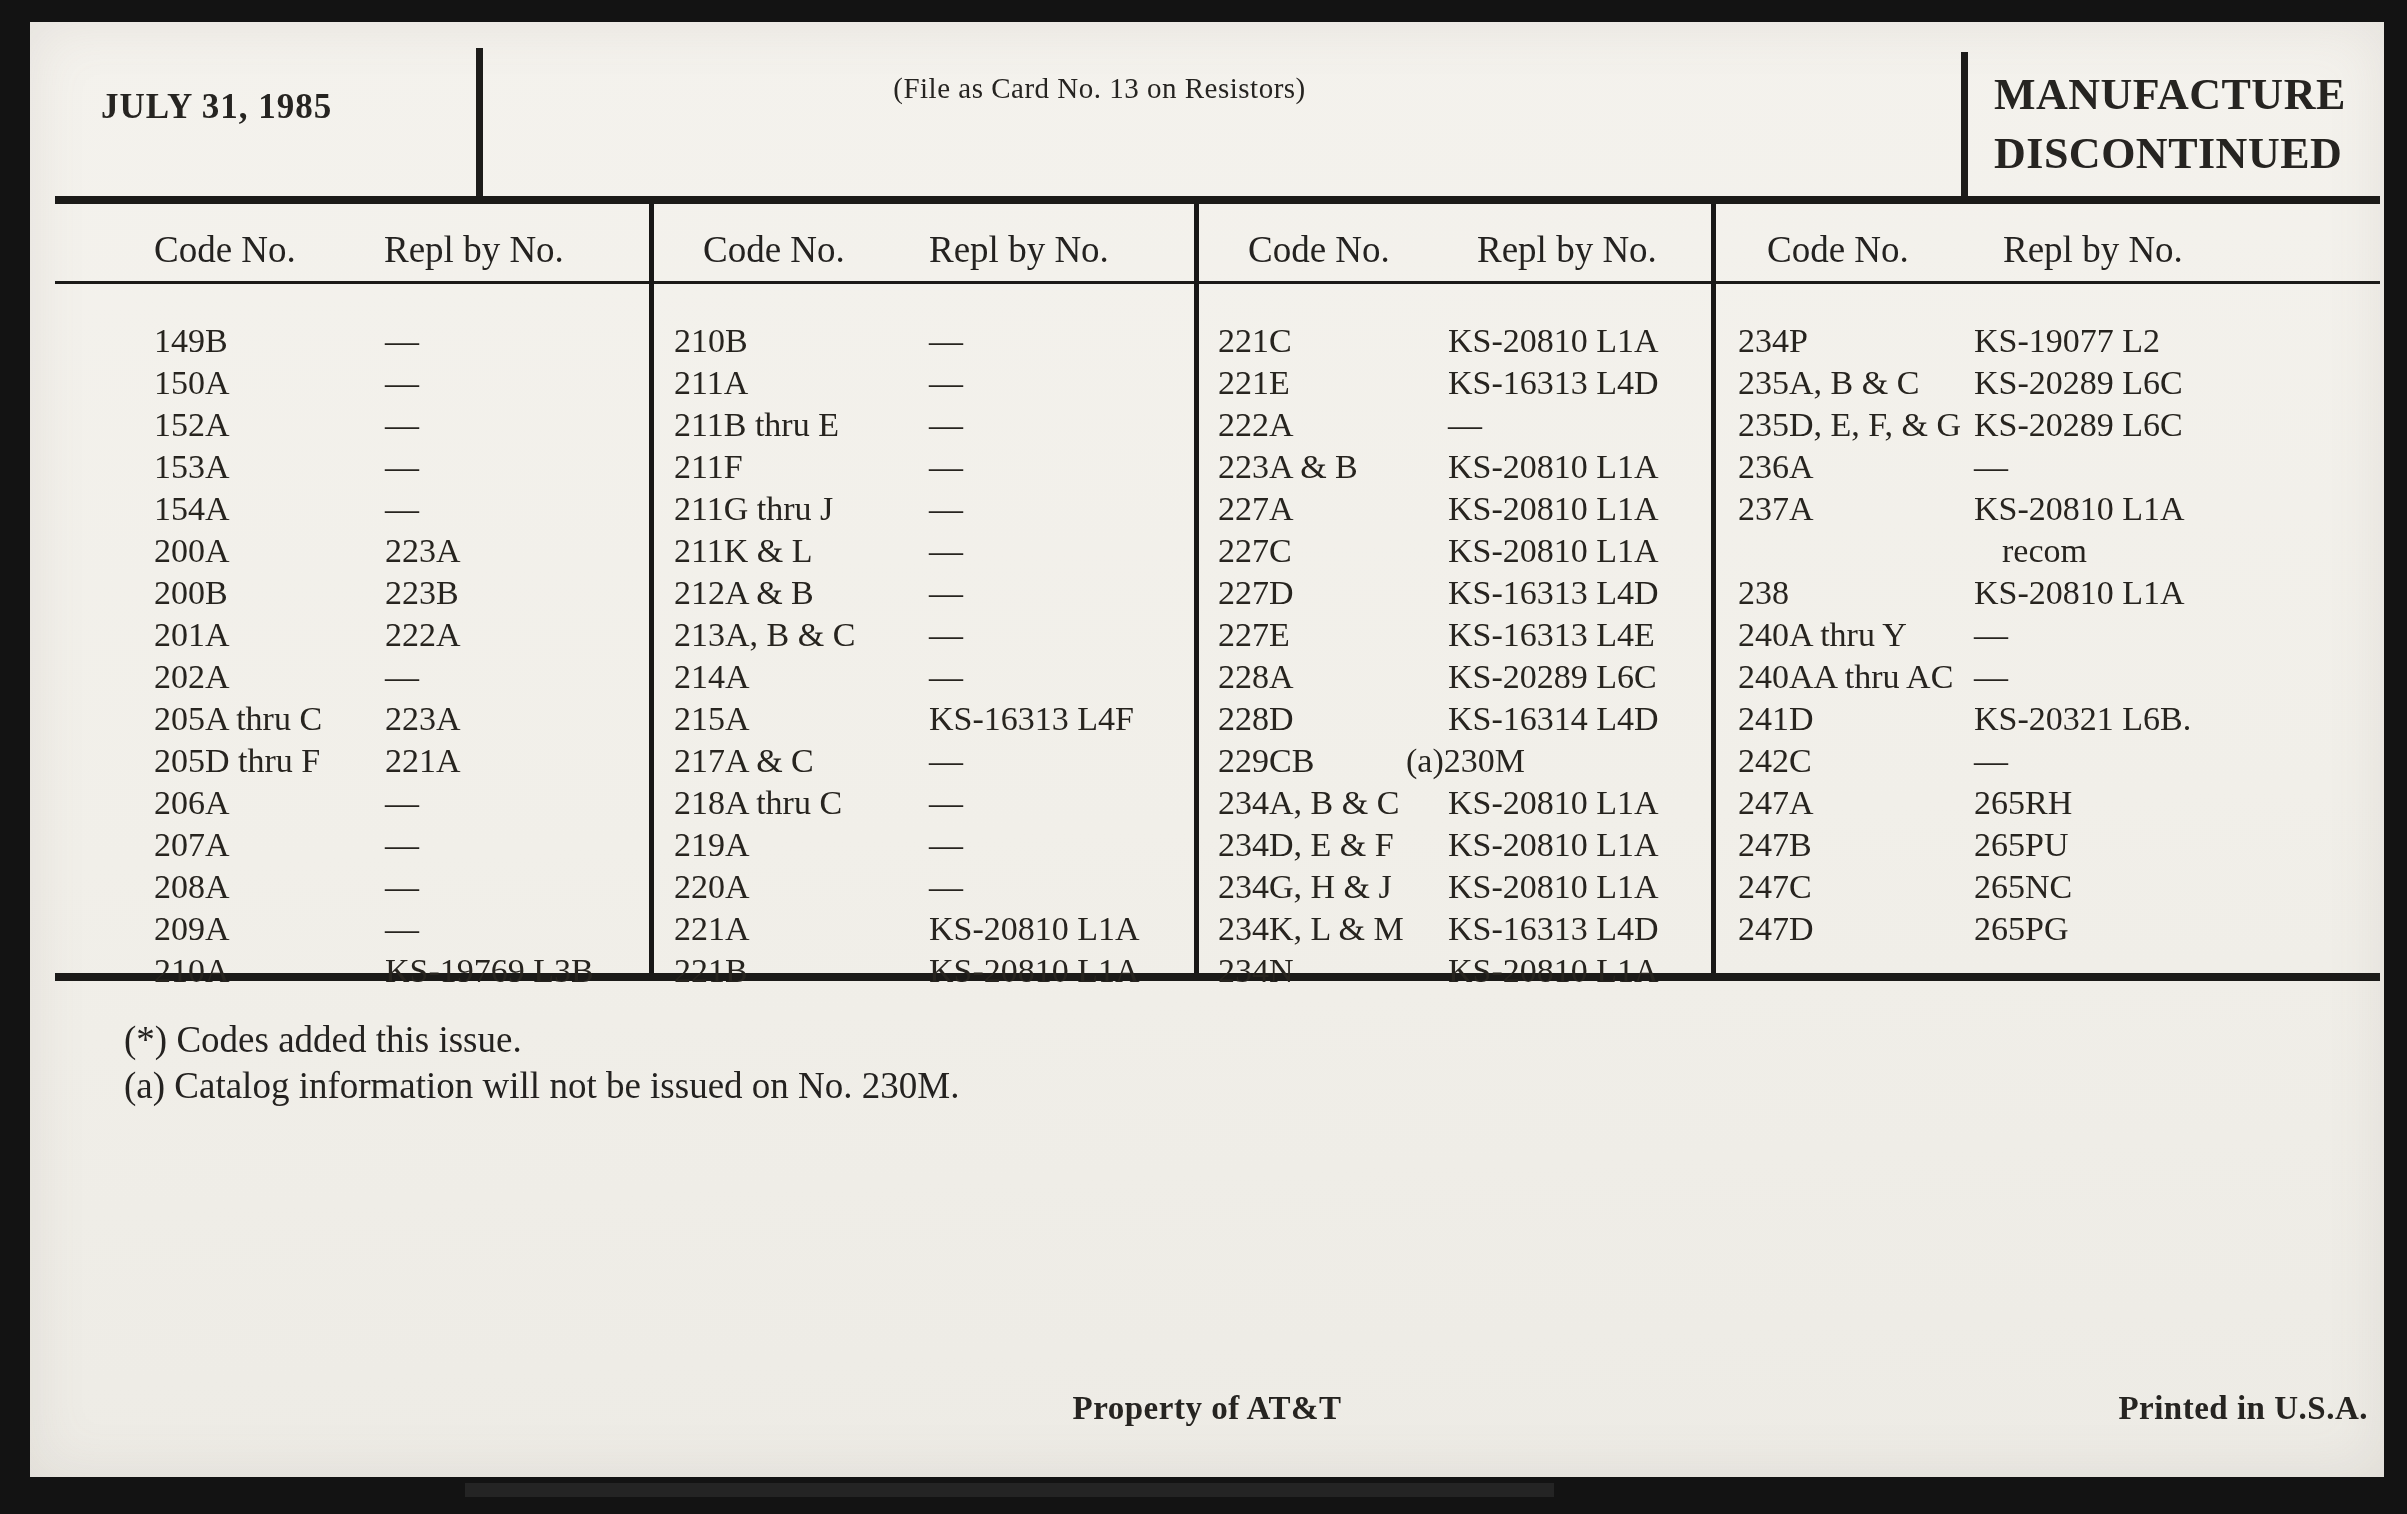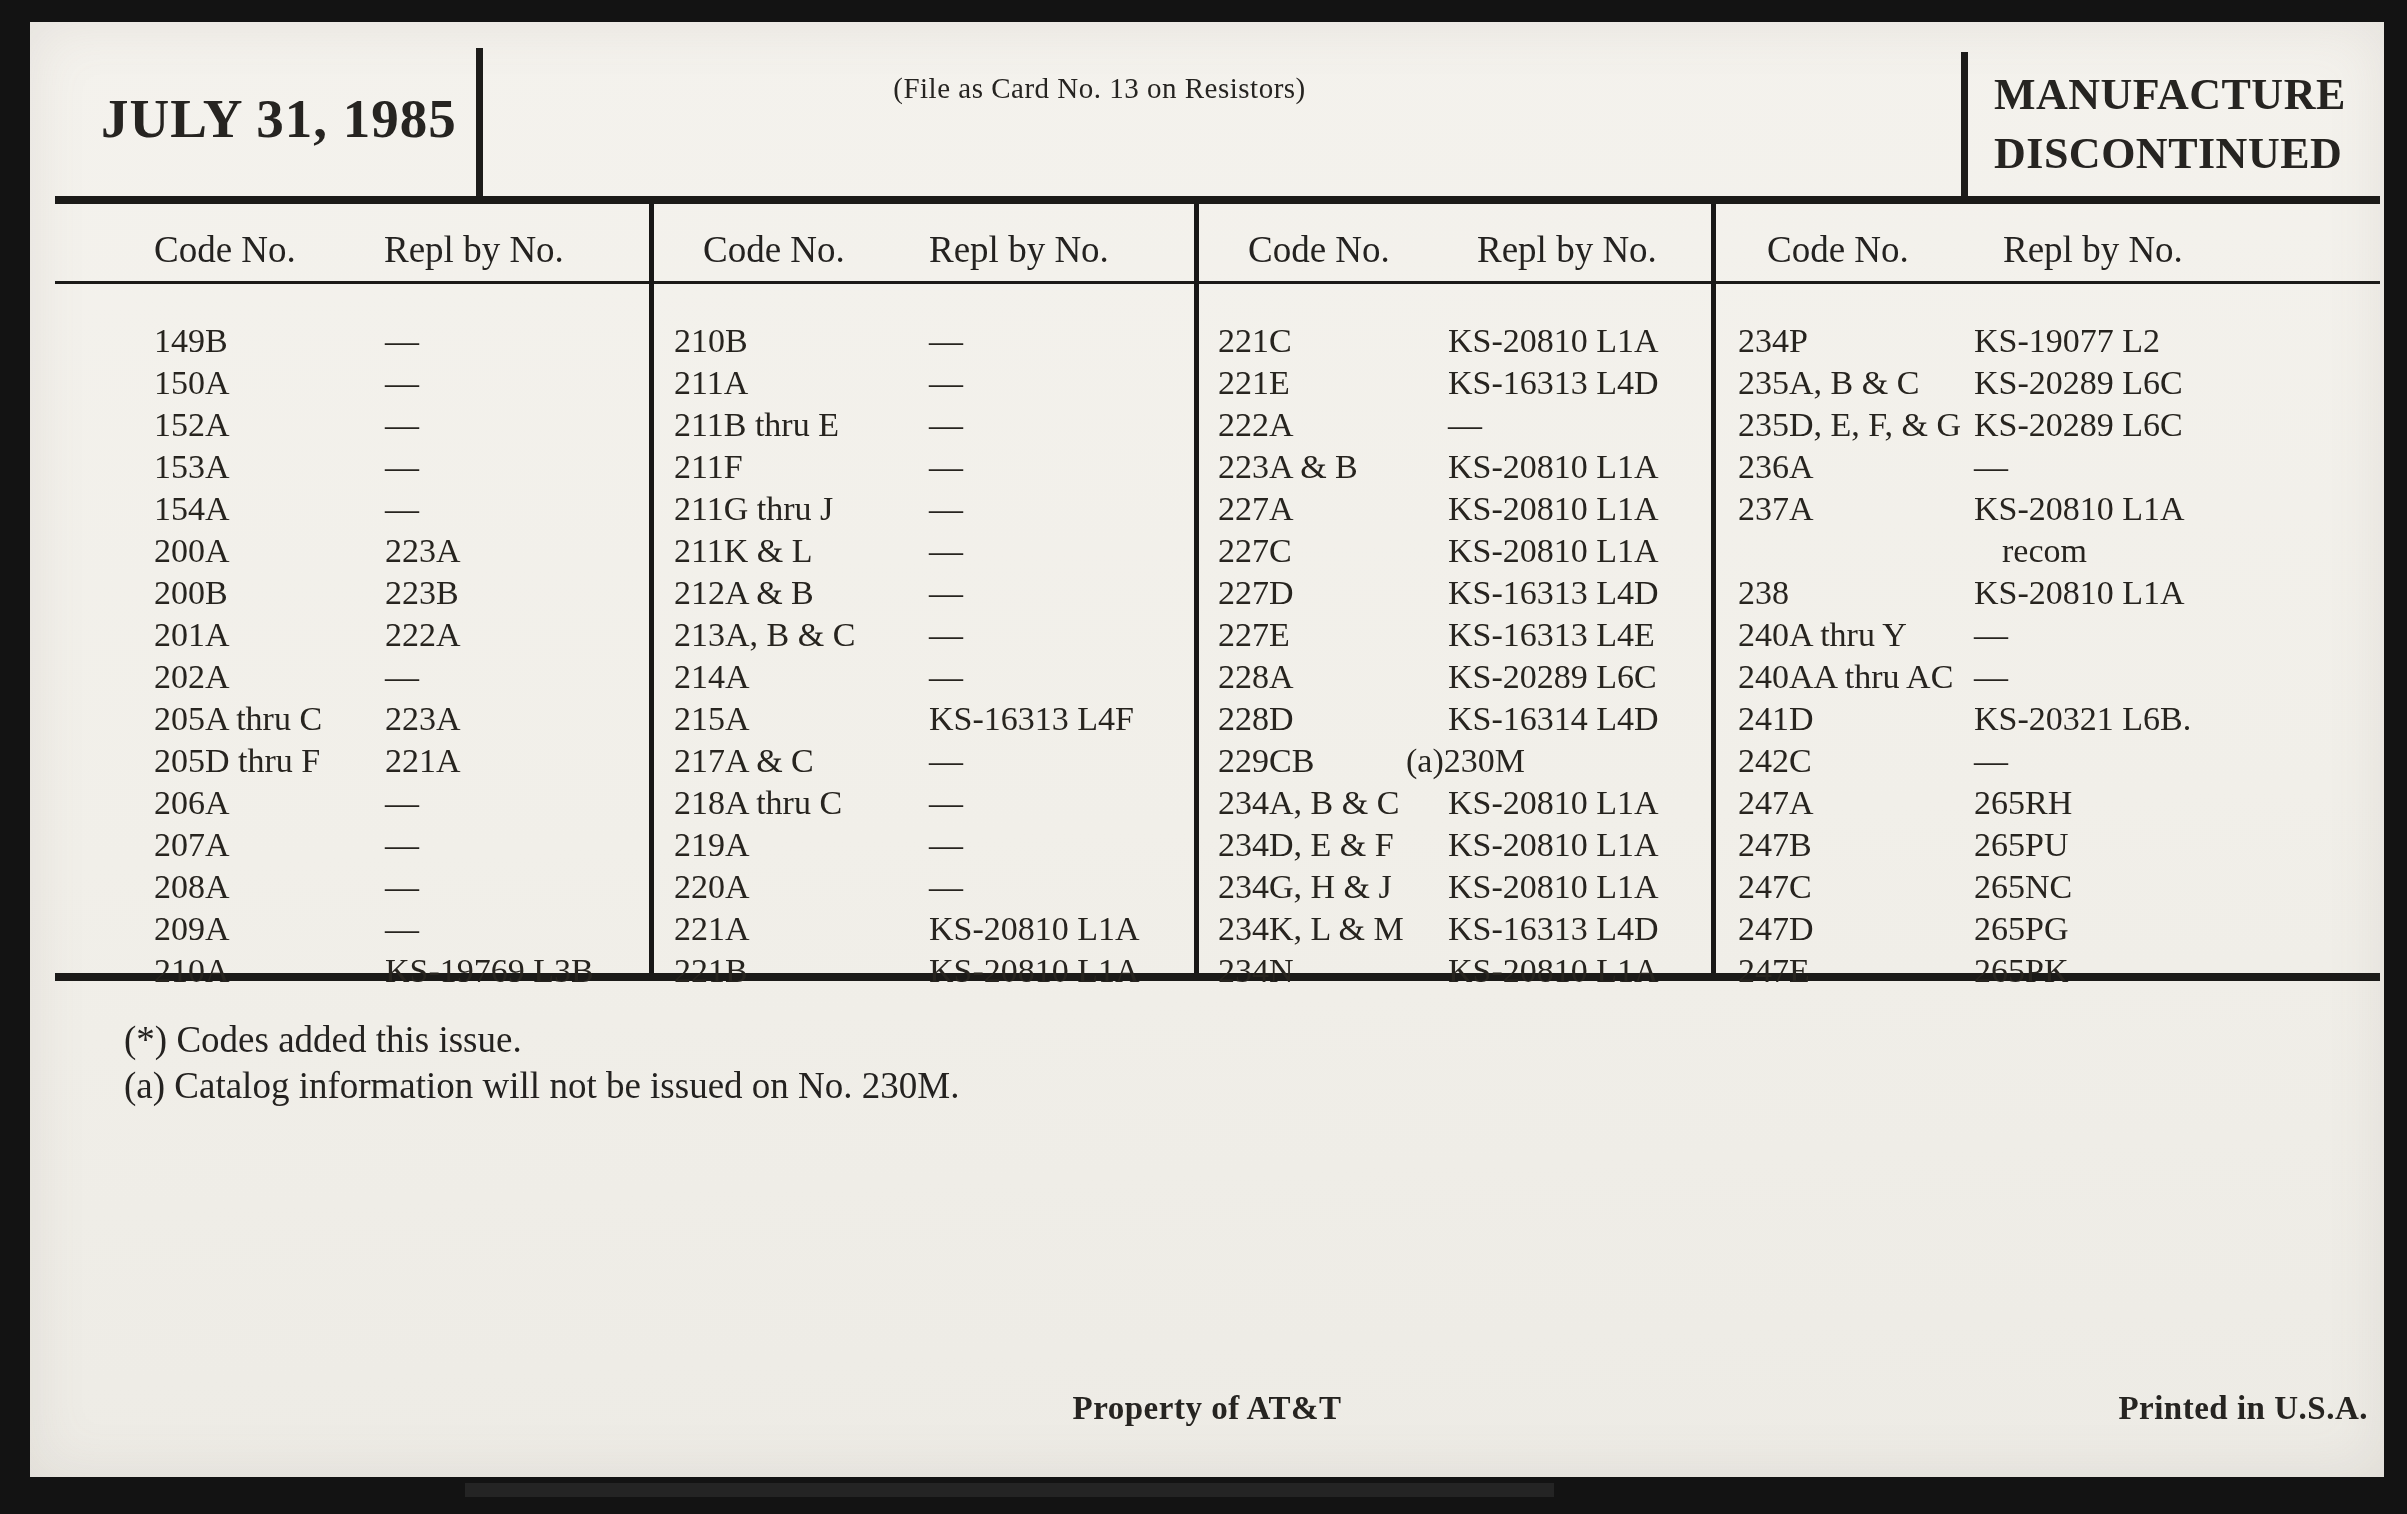--- a/index.html
+++ b/index.html
@@ -10,21 +10,21 @@
     color:#262421;
   }
   .card{
     position:absolute;left:30px;top:22px;width:2354px;height:1455px;
     background:linear-gradient(178deg,#f4f2ed 0%,#f1efe9 55%,#edebe5 100%);
     box-shadow:inset 0 0 59px rgba(120,110,95,.12);
   }
   .abs{position:absolute;}
 
   
-  .issue-date{left:71px;top:65px;font-size:55px;font-weight:bold;letter-spacing:1px;white-space:nowrap;}
+  .issue-date{left:71px;top:65px;font-size:35px;font-weight:bold;letter-spacing:1px;white-space:nowrap;}
   .title-box{left:446px;top:38px;width:1247px;text-align:center;}
   .doc-title{font-size:46px;font-weight:bold;letter-spacing:3px;}
   .doc-subtitle{font-size:29px;margin-top:12px;letter-spacing:0.5px;}
   .status-box{left:1964px;top:44px;font-size:44px;font-weight:bold;line-height:1.34;letter-spacing:0.5px;white-space:nowrap;}
 
   .vrule{background:#1d1c1a;width:7px;}
   .v-head-1{left:446px;top:26px;height:150px;}
   .v-head-2{left:1931px;top:30px;height:147px;}
 
   .hrule{background:#1b1a18;left:25px;width:2325px;}
@@ -348,24 +348,20 @@
           <span class="repl">265PU</span>
         </div>
         <div class="row">
           <span class="code">247C</span>
           <span class="repl">265NC</span>
         </div>
         <div class="row">
           <span class="code">247D</span>
           <span class="repl">265PG</span>
         </div>
-        <div class="row">
-          <span class="code">247E</span>
-          <span class="repl">265PK</span>
-        </div>
       </div>
 
     <div class="abs footnote fn-0">(*) Codes added this issue.</div>
     <div class="abs footnote fn-1">(a) Catalog information will not be issued on No. 230M.</div>
 
     <div class="abs footer-center">Property of AT&amp;T</div>
     <div class="abs footer-right">Printed in U.S.A.</div>
   </div>
 
   <div class="scan-streak"></div>

